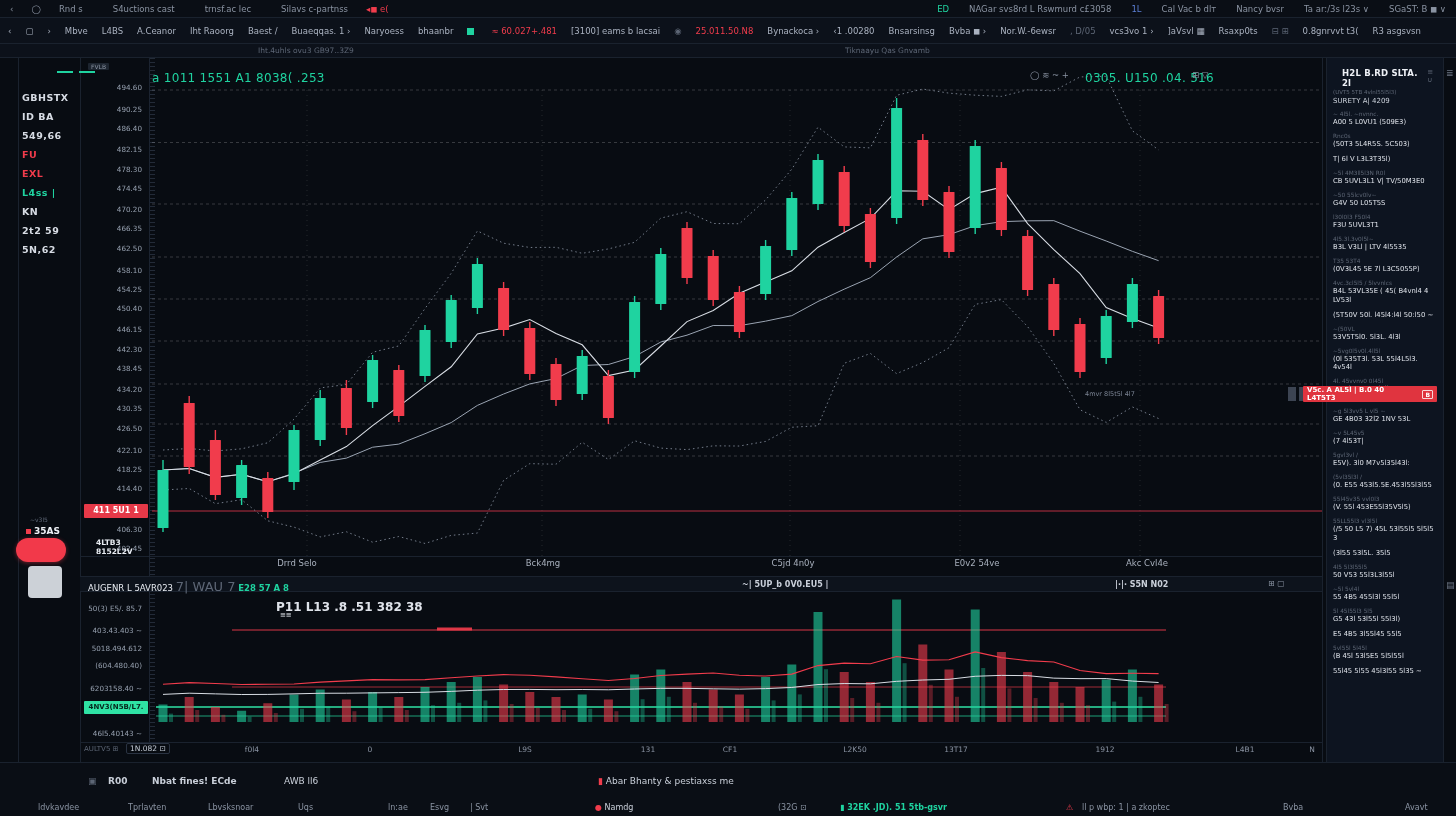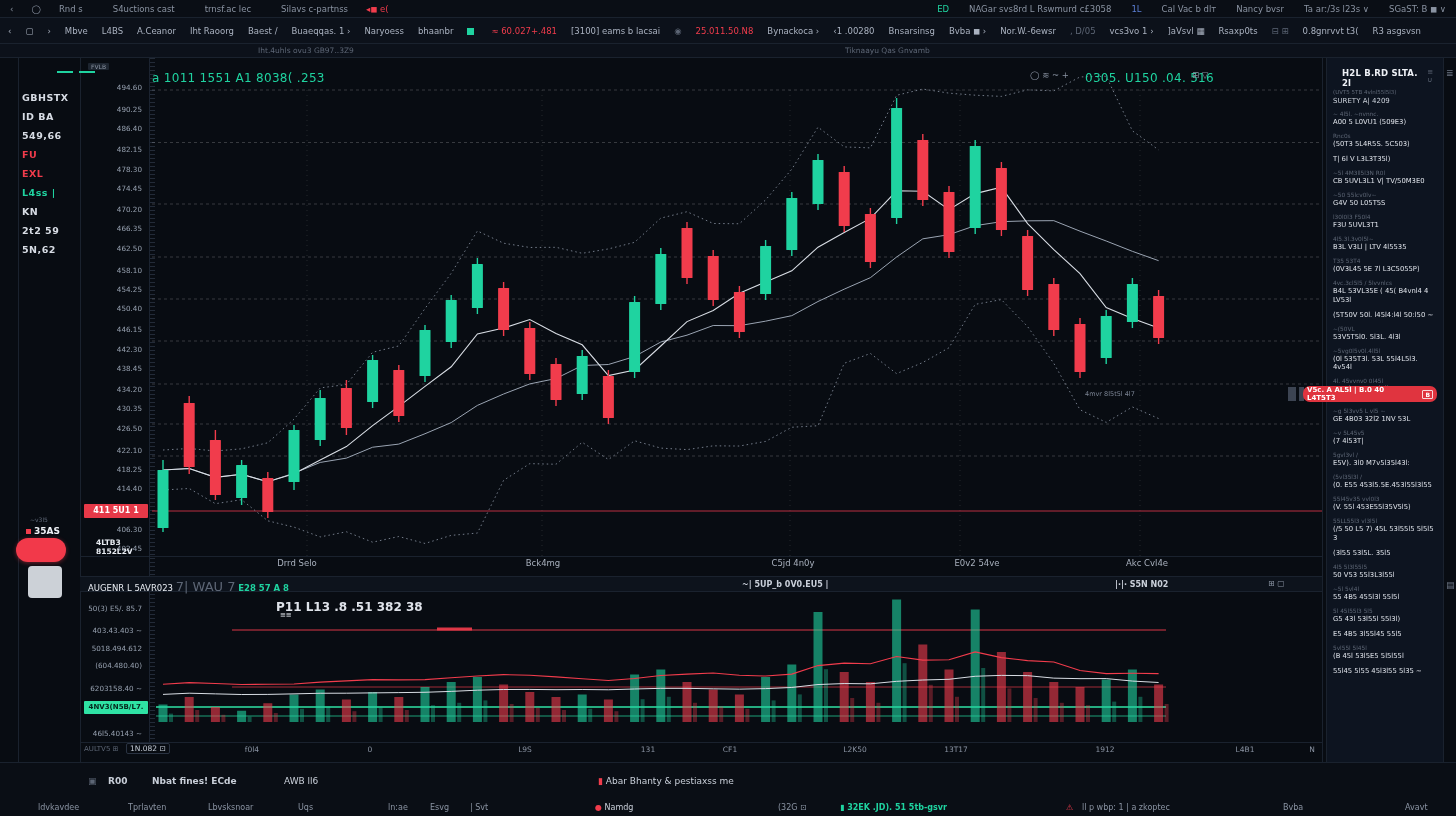--- a/index.html
+++ b/index.html
@@ -35,21 +35,21 @@
   .xtick { position:absolute; top:745px; font-size:7.5px; color:#8a93a2; transform:translateX(-50%); }
   
   .rpanel { left:1326px; top:58px; width:117px; height:704px; background:var(--panel); border-left:1px solid var(--border); }
   .rp-head { font-weight:bold; font-size:8.5px; color:#eef1f6; padding:10px 6px 1px 15px; letter-spacing:.2px; }
   .rp-sub { font-size:5.5px; color:var(--dimmer); padding:0 6px; }
   .rp-surety { font-size:7px; color:#cdd3dc; padding:2px 6px 6px 6px; }
   .rp-rows { padding:0 6px; }
   .rp-row { margin-bottom:6.5px; }
   .rp-cap { font-size:5.8px; color:var(--dimmer); line-height:7px; }
   .rp-val { font-size:6.8px; color:#dfe3ea; line-height:8.5px; }
-  .alert { position:absolute; left:1303px; top:386px; width:134px; height:16px; background:var(--alert); color:#fff; font-size:7px; font-weight:bold; display:flex; align-items:center; padding:0 4px; gap:8px; border-radius:7px; cursor:pointer; }
+  .alert { position:absolute; left:1303px; top:386px; width:134px; height:16px; background:var(--alert); color:#fff; font-size:7px; font-weight:bold; display:flex; align-items:center; padding:0 4px; gap:8px; border-radius:1px; cursor:pointer; }
   .alert .bb { margin-left:auto; border:1px solid rgba(255,255,255,.8); font-size:6px; padding:0 2px; border-radius:1px; }
   .barcode { position:absolute; top:387px; background:#3c4452; }
   
   .bottombar { left:0; top:762px; width:1456px; height:54px; background:var(--bg); border-top:1px solid var(--border); }
   .bb-row1 { position:absolute; left:0; top:8px; width:1456px; height:20px; display:flex; align-items:center; font-size:9px; color:#c9cfd9; }
   .bb-row2 { position:absolute; left:0; top:36px; width:1456px; height:16px; display:flex; align-items:center; font-size:8px; color:var(--dim); }
   .bb-it { white-space:nowrap; }
   svg { position:absolute; left:0; top:0; pointer-events:none; }
   .ohlc { position:absolute; font-size:12px; color:var(--green); letter-spacing:.3px; }
   .ctrl { position:absolute; font-size:8.5px; color:#8a93a2; }

